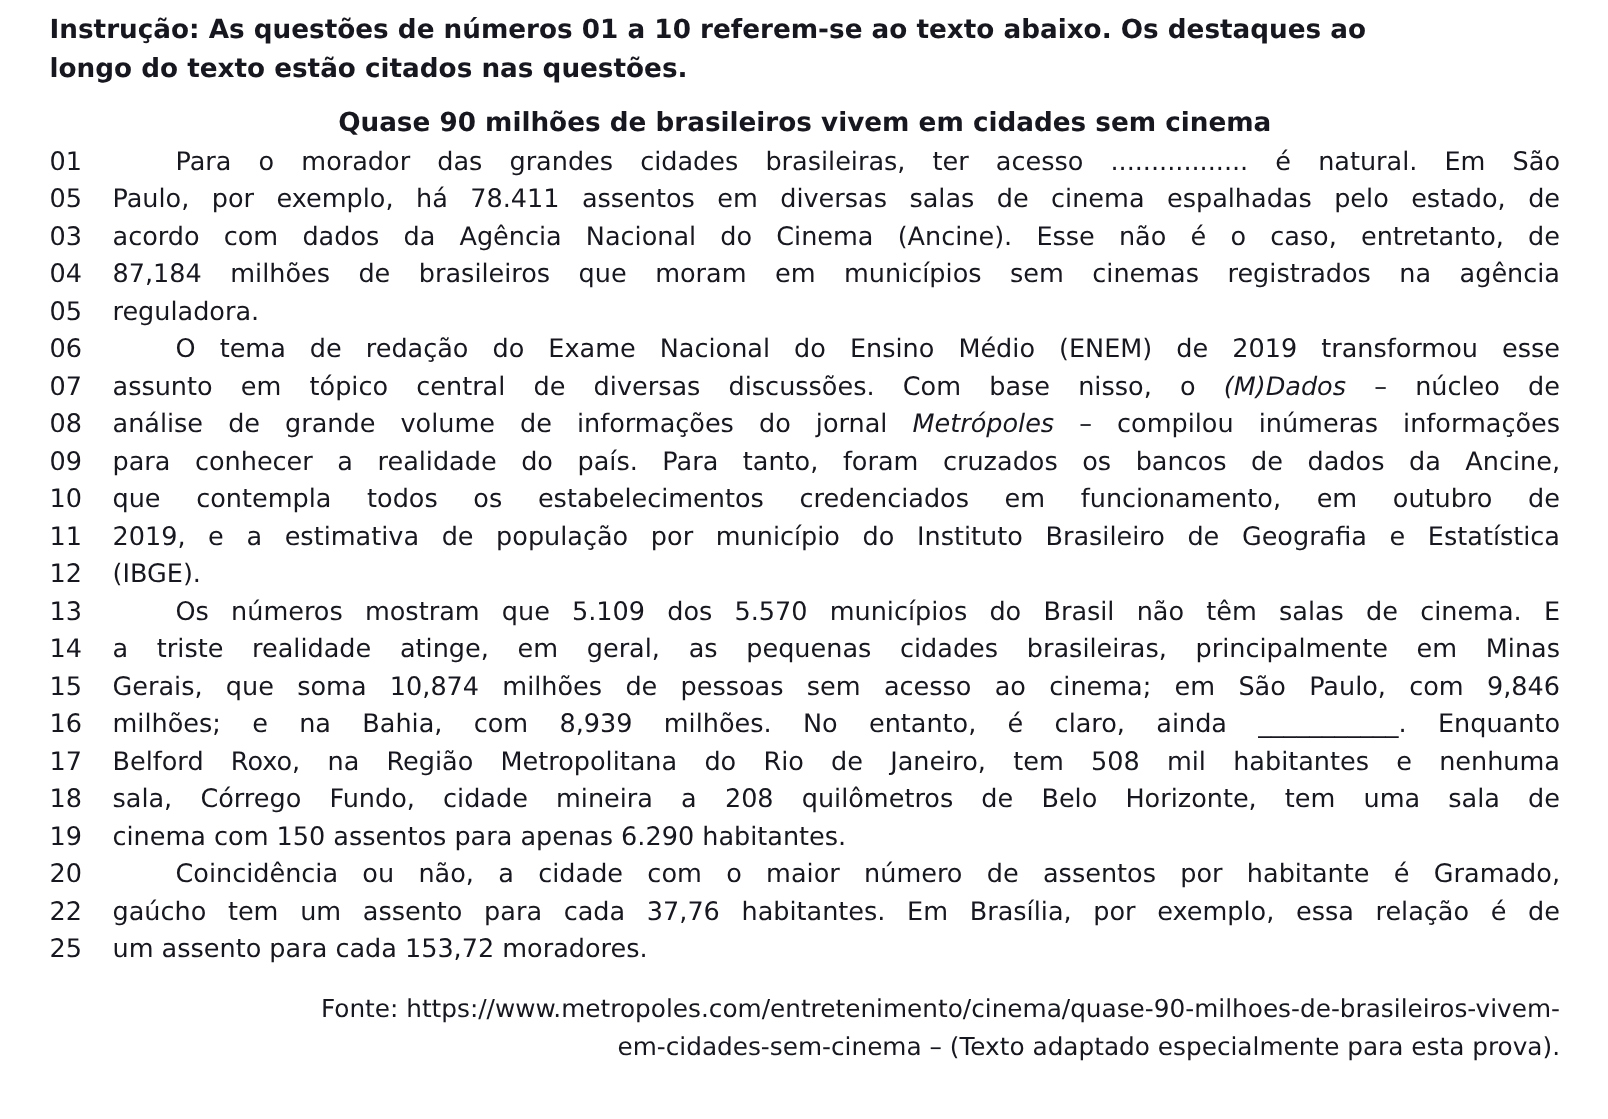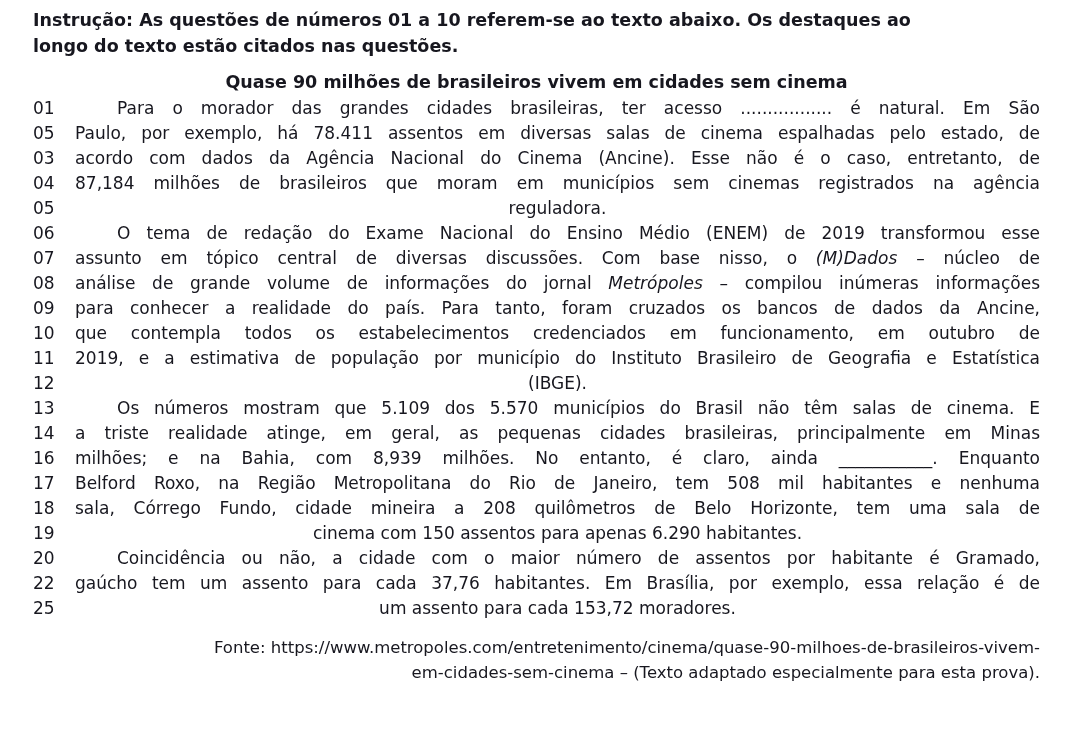--- a/index.html
+++ b/index.html
@@ -39,21 +39,21 @@
     display: flex;
     line-height: 25px;
     font-size: 17px;
   }
   .num {
     flex: 0 0 42px;
     text-align: left;
   }
   .content {
     flex: 1 1 auto;
-    text-align: center;
+    text-align: left;
   }
   .just .content {
     text-align: justify;
     text-align-last: justify;
   }
   .indent .content {
     text-indent: 42px;
   }
   .content i {
     font-style: italic;
@@ -128,20 +128,24 @@
       </div>
       <div class="line indent just">
         <span class="num">13</span>
         <span class="content"><span>Os números mostram que 5.109 dos 5.570 municípios do Brasil não têm salas de cinema. E</span></span>
       </div>
       <div class="line just">
         <span class="num">14</span>
         <span class="content"><span>a triste realidade atinge, em geral, as pequenas cidades brasileiras, principalmente em Minas</span></span>
       </div>
       <div class="line just">
+        <span class="num">15</span>
+        <span class="content"><span>Gerais, que soma 10,874 milhões de pessoas sem acesso ao cinema; em São Paulo, com 9,846</span></span>
+      </div>
+      <div class="line just">
         <span class="num">16</span>
         <span class="content"><span>milhões; e na Bahia, com 8,939 milhões. No entanto, é claro, ainda ___________. Enquanto</span></span>
       </div>
       <div class="line just">
         <span class="num">17</span>
         <span class="content"><span>Belford Roxo, na Região Metropolitana do Rio de Janeiro, tem 508 mil habitantes e nenhuma</span></span>
       </div>
       <div class="line just">
         <span class="num">18</span>
         <span class="content"><span>sala, Córrego Fundo, cidade mineira a 208 quilômetros de Belo Horizonte, tem uma sala de</span></span>

